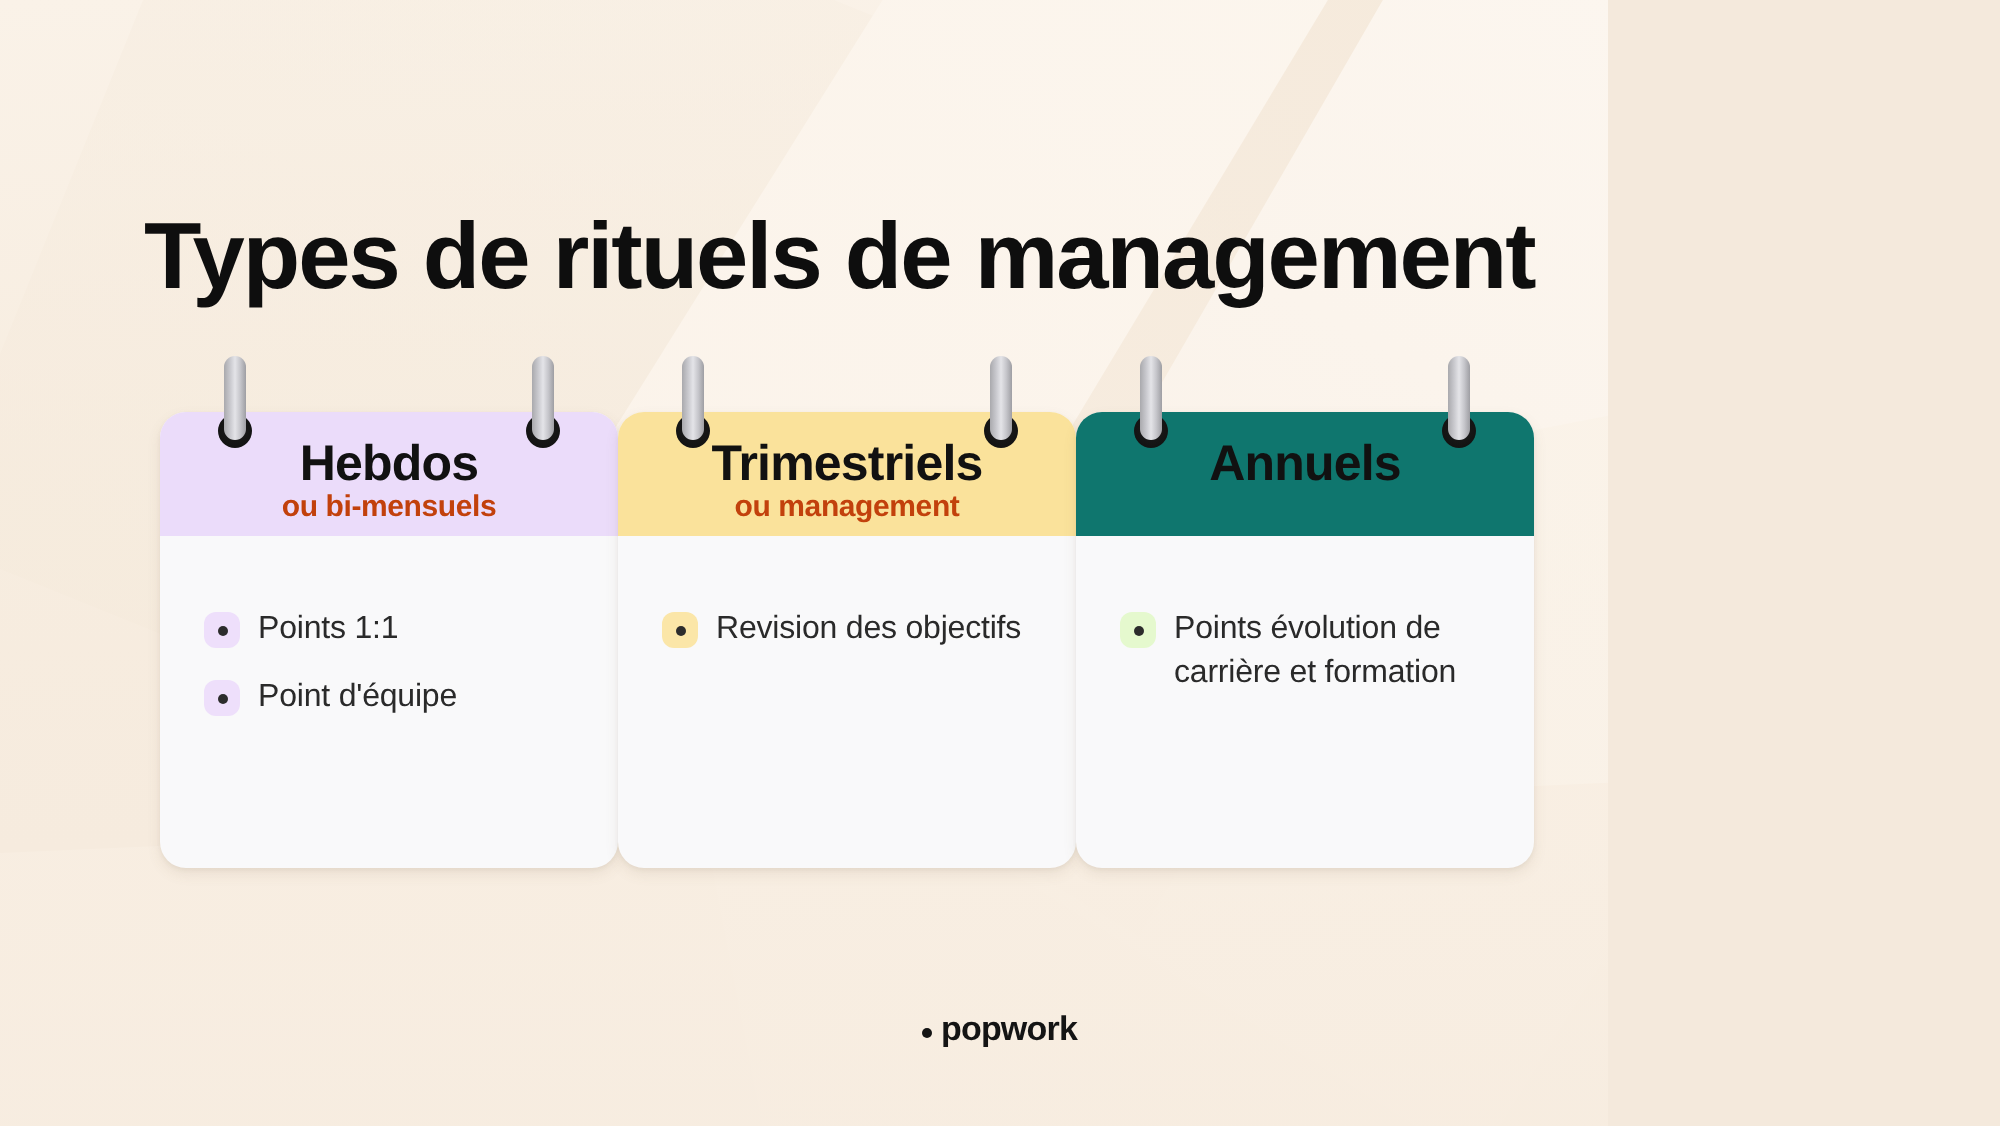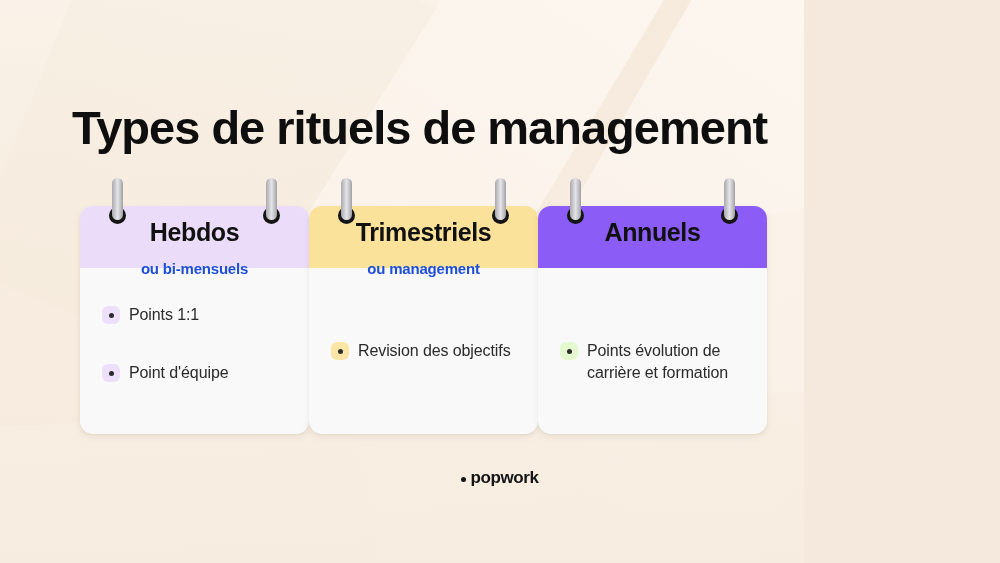--- a/index.html
+++ b/index.html
@@ -145,38 +145,38 @@
   .card-title {
     font-size: 25px;
     font-weight: bold;
     color: #111111;
     letter-spacing: -0.4px;
     line-height: 1.0;
   }
   .card-subtitle {
     font-size: 15px;
     font-weight: bold;
-    color: #1d4ed8;
+    color: #c2410c;
     letter-spacing: -0.2px;
-    margin-top: 16px;
+    margin-top: 1px;
     line-height: 1.0;
   }
 
   .card-body {
     flex: 1 1 auto;
     padding: 36px 16px 14px 22px;
     box-sizing: border-box;
   }
 
   .bullet-row {
     display: flex;
     align-items: flex-start;
     margin-bottom: 12px;
   }
-  .bullet-row:last-child { margin-bottom: 0; margin-top: 36px; }
+  .bullet-row:last-child { margin-bottom: 0; }
 
   .bullet-marker {
     flex: 0 0 auto;
     width: 18px;
     height: 18px;
     border-radius: 6px;
     margin-top: 2px;
     margin-right: 9px;
     display: flex;
     align-items: center;
@@ -224,21 +224,21 @@
     height: 42px;
     border-radius: 6px;
     background: linear-gradient(90deg, #A9A9AD 0%, #C9C9CE 28%, #E4E4E8 50%, #C6C6CB 74%, #9E9EA3 100%);
     z-index: 2;
   }
 
   
   #footer {
     position: absolute;
     left: 0;
-    top: 468px;
+    top: 505px;
     width: 1000px;
     display: flex;
     align-items: center;
     justify-content: center;
     text-align: center;
   }
   #footer-dot {
     width: 5px;
     height: 5px;
     border-radius: 50%;
@@ -320,21 +320,21 @@
         <span class="pin-bar"></span>
       </div>
       <div class="pin right">
         <span class="pin-ring"></span>
         <span class="pin-bar"></span>
       </div>
     </div>
 
     <div class="card-wrap">
       <div class="card">
-        <div class="card-header" style="background: #8b5cf6;">
+        <div class="card-header" style="background: #0f766e;">
           <div class="card-title">Annuels</div>
 
         </div>
         <div class="card-body">
           <div class="bullet-row">
             <span class="bullet-marker" style="background: rgb(229, 249, 206);">
               <span class="bullet-dot"></span>
             </span>
             <span class="bullet-text">Points évolution de carrière et formation</span>
           </div>

